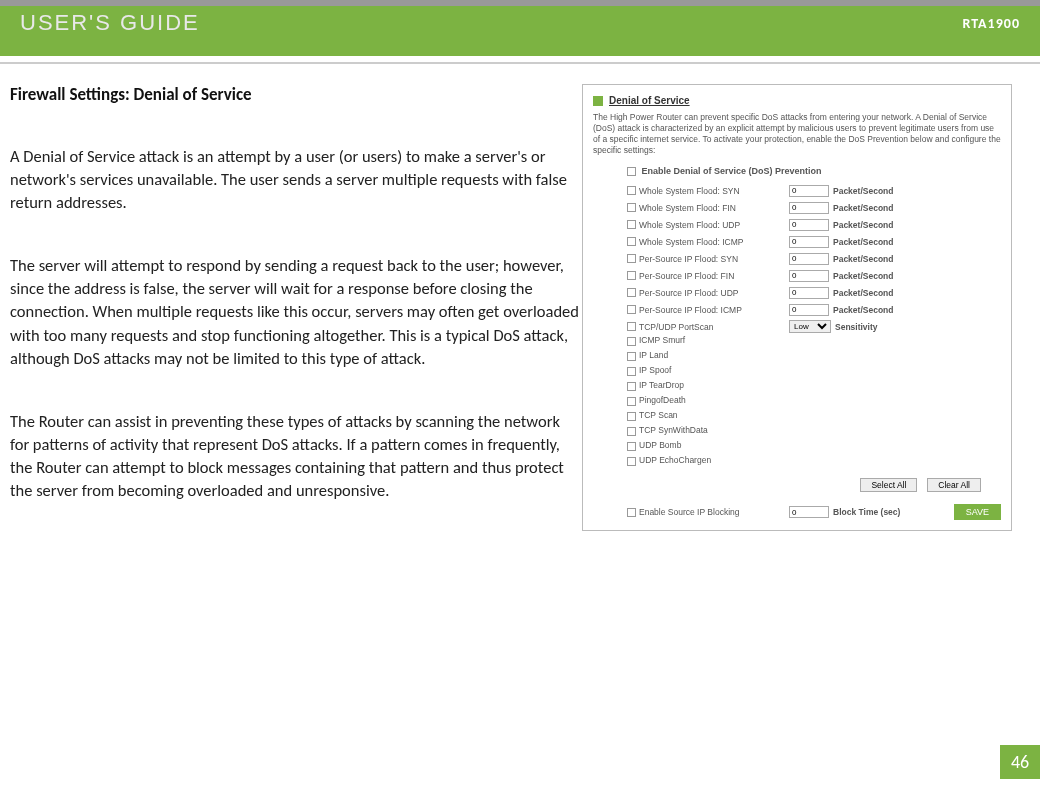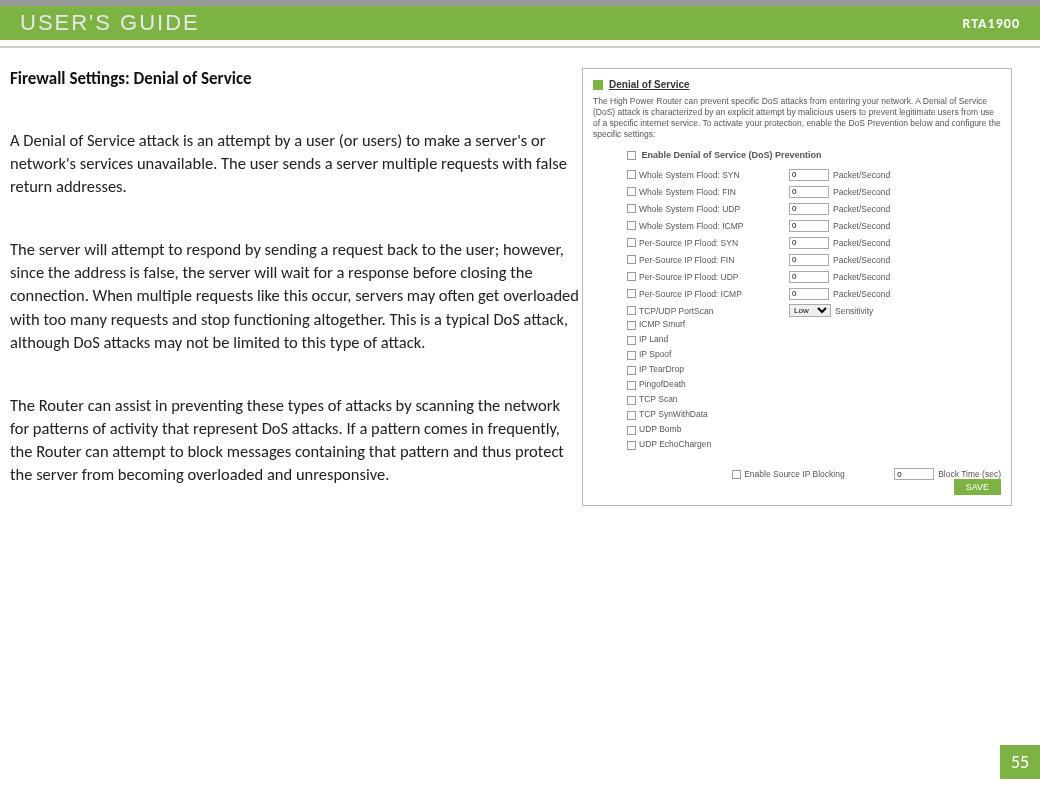--- a/index.html
+++ b/index.html
@@ -6,21 +6,21 @@
   body {
     width: 1040px;
     height: 791px;
     font-family: Calibri, Arial, sans-serif;
     background: #fff;
     position: relative;
     overflow: hidden;
   }
   .header-bar {
     position: relative;
-    height: 40px;
+    height: 56px;
     background: #7cb342;
     border-top: 6px solid #999;
   }
   .header-title {
     position: absolute;
     left: 20px;
     top: 4px;
     font-size: 22px;
     color: #e8e8e8;
     letter-spacing: 2px;
@@ -94,21 +94,21 @@
     height: 17px;
   }
   .opt-label { width: 150px; font-size: 8.5px; }
   .opt-input {
     width: 40px; height: 12px;
     border: 1px solid #aaa;
     font-size: 8px;
     padding: 0 2px;
     text-align: left;
   }
-  .opt-unit { font-size: 8.5px; margin-left: 4px; }
+  .opt-unit { font-size: 8.5px; margin-left: 4px; font-weight: bold; }
   .sel {
     width: 42px; height: 13px;
     border: 1px solid #aaa;
     font-size: 8px;
   }
   .simple-row { height: 15px; font-size: 8.5px; }
   .btn-row {
     display: flex;
     justify-content: flex-end;
     gap: 10px;
@@ -118,21 +118,20 @@
     border: 1px solid #aaa;
     background: #eee;
     font-size: 8.5px;
     padding: 1px 10px;
     cursor: pointer;
   }
   .block-row {
     display: flex;
     align-items: center;
     margin-top: 14px;
-    justify-content: flex-end;
   }
   .save-btn {
     position: absolute;
     right: 10px;
     bottom: 10px;
     background: #7cb342;
     color: #fff;
     border: none;
     font-size: 9px;
     padding: 3px 12px;
@@ -247,26 +246,30 @@
           <div class="simple-row"><span class="chk"></span><span>IP Land</span></div>
           <div class="simple-row"><span class="chk"></span><span>IP Spoof</span></div>
           <div class="simple-row"><span class="chk"></span><span>IP TearDrop</span></div>
           <div class="simple-row"><span class="chk"></span><span>PingofDeath</span></div>
           <div class="simple-row"><span class="chk"></span><span>TCP Scan</span></div>
           <div class="simple-row"><span class="chk"></span><span>TCP SynWithData</span></div>
           <div class="simple-row"><span class="chk"></span><span>UDP Bomb</span></div>
           <div class="simple-row"><span class="chk"></span><span>UDP EchoChargen</span></div>
         </div>
 
+      <div class="btn-row">
+        <button class="sbtn">Select All</button>
+        <button class="sbtn">Clear All</button>
+      </div>
 
       <div class="block-row">
         <span class="chk"></span>
         <span class="opt-label">Enable Source IP Blocking</span>
         <input class="opt-input" value="0" style="">
         <span class="opt-unit">Block Time (sec)</span>
       </div>
     </div>
 
     <button class="save-btn">SAVE</button>
   </div>
 </div>
 
-<div class="page-num-box">55</div>
+<div class="page-num-box">46</div>
 
 </body></html>

